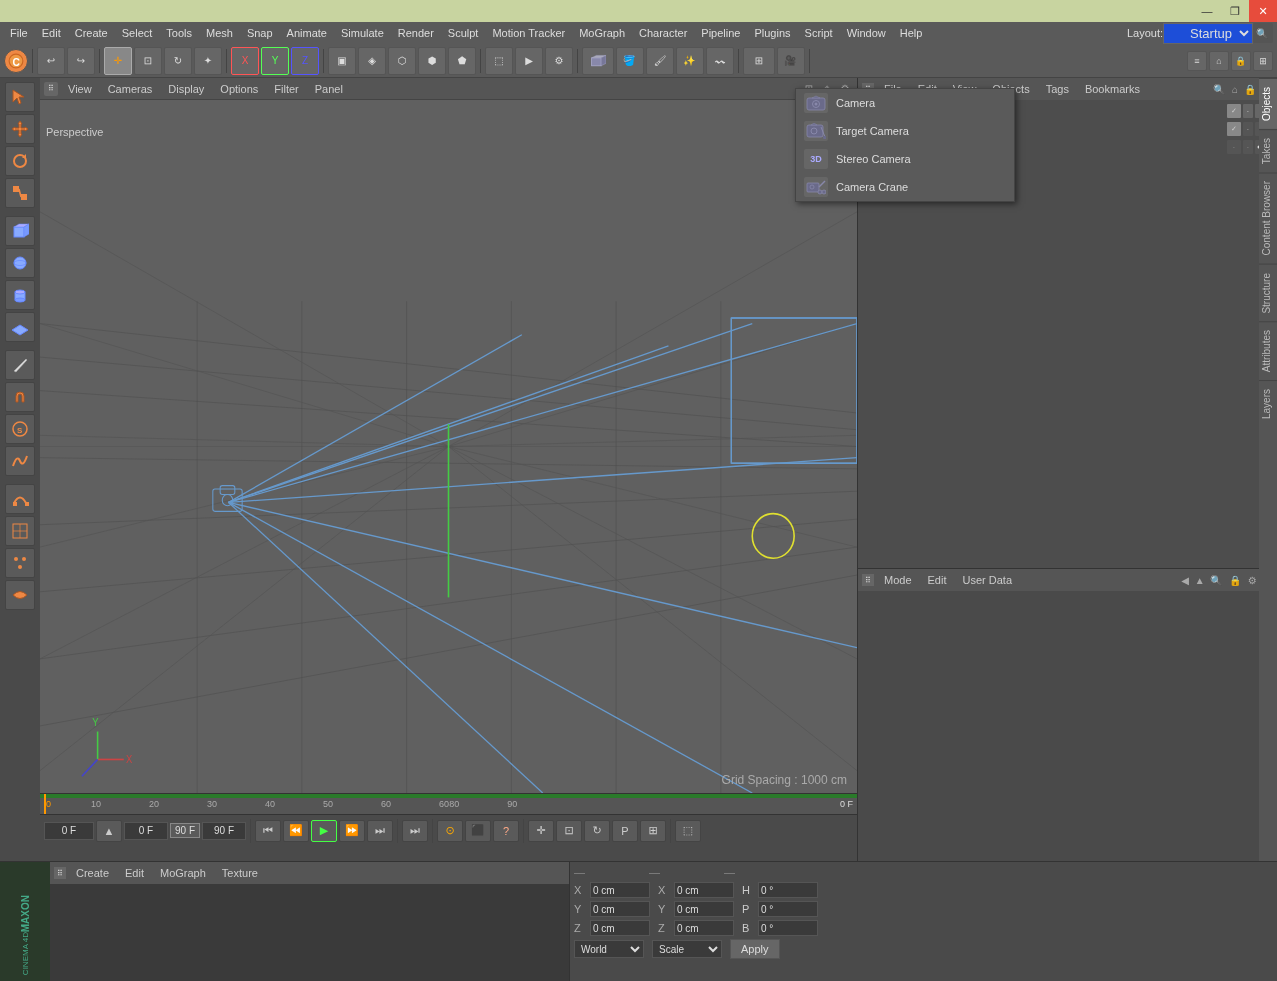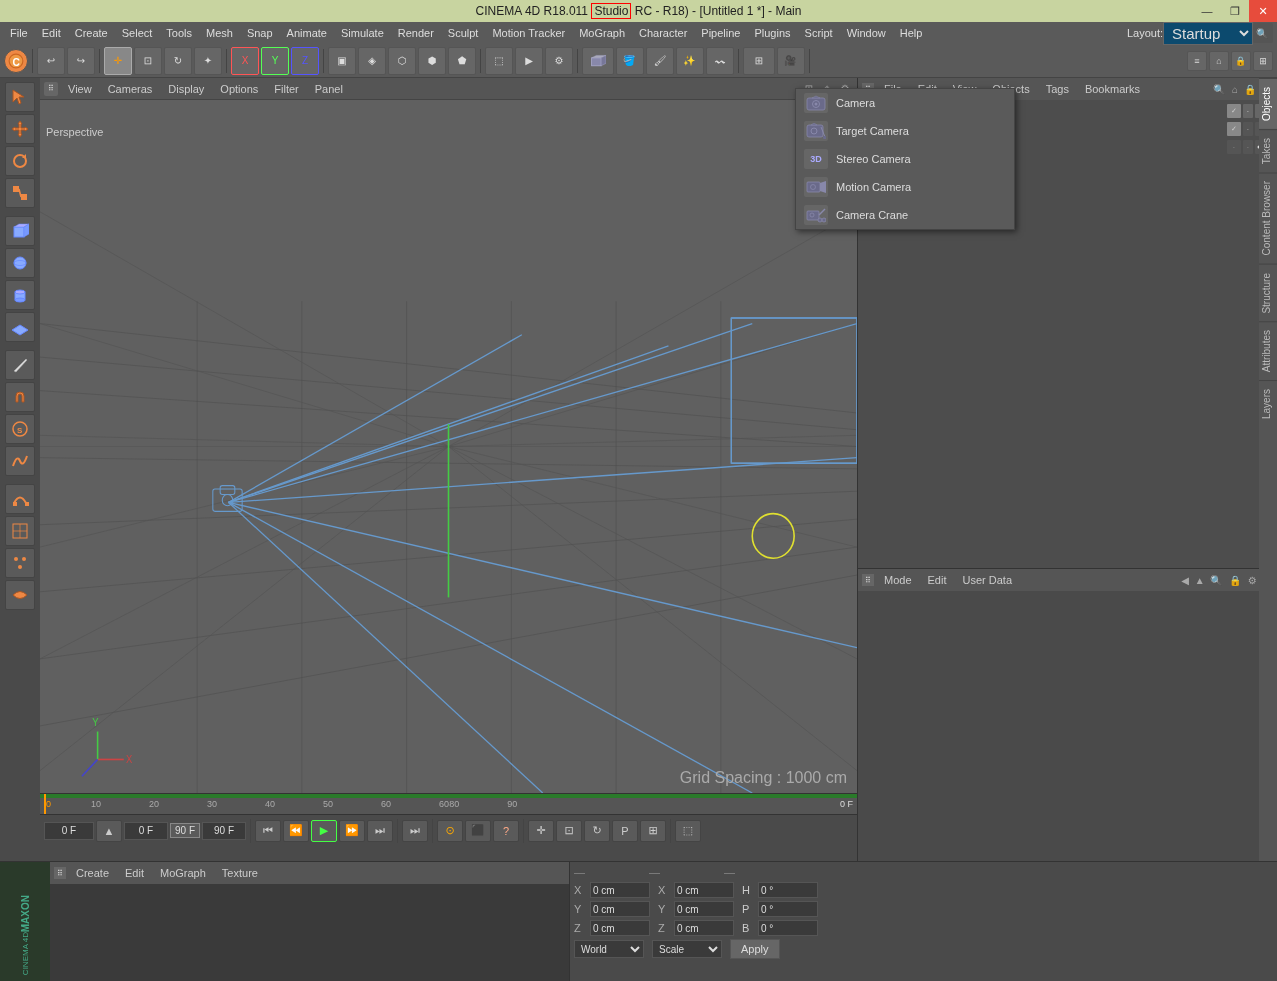--- a/index.html
+++ b/index.html
@@ -54,26 +54,27 @@
       padding: 2px 6px;
       cursor: pointer;
       white-space: nowrap;
     }
     #menubar .layout-section {
       margin-left: auto;
       display: flex;
       align-items: center;
     }
     #menubar .layout-dropdown {
-      background: #0c4a6e;
+      background: #1d4ed8;
       border: 1px solid #666;
       color: #ddd;
       padding: 1px 4px;
-      font-size: 15px;
+      font-size: 13px;
       width: 90px;
+      text-align: right;
     }
 
     
     #toolbar {
       height: 34px;
       background: #5a5a5a;
       display: flex;
       align-items: center;
       padding: 2px 4px;
       gap: 2px;
@@ -155,21 +156,21 @@
 
     
     #viewport-canvas {
       position: absolute;
       top: 22px; left: 0; right: 0; bottom: 0;
     }
 
     .grid-spacing-label {
       position: absolute;
       bottom: 6px; right: 10px;
-      color: #aaa; font-size: 16px;
+      color: #aaa; font-size: 12px;
     }
 
     
     #timeline {
       height: 68px;
       background: #4a4a4a;
       border-top: 1px solid #333;
       display: flex;
       flex-direction: column;
     }
@@ -410,23 +411,20 @@
       left: 4px;
       top: 0; bottom: 0;
       width: 2px;
       background: #f90;
     }
   </style>
 </head>
 <body>
 
 <div id="titlebar">
-  <span class="title-text">
-    <span>CINEMA 4D R18.011 </span><span class="studio-highlight">Studio</span><span> RC - R18) - [Untitled 1 *] - Main</span>
-  </span>
   <div class="win-controls">
     <div class="win-btn">—</div>
     <div class="win-btn">❐</div>
     <div class="win-btn close">✕</div>
   </div>
 </div>
 
 <div id="menubar">
   <div class="menu-item">File</div>
   <div class="menu-item">Edit</div>
@@ -971,30 +969,20 @@
     </div>
     <span>Target Camera</span>
   </div>
   <div class="cm-item">
     <div class="cm-icon" style="font-size:9px;font-weight:bold;color:#aaf;">3D</div>
     <span>Stereo Camera</span>
   </div>
   <div class="cm-item">
     <div class="cm-icon">
       <svg width="20" height="16" viewBox="0 0 20 16">
-          <rect x="1" y="3" width="13" height="10" rx="1" fill="#6a6a8a" stroke="#88a" stroke-width="0.8"></rect>
-          <polygon points="14,4 20,2 20,14 14,12" fill="#88a"></polygon>
-          <circle cx="7" cy="8" r="2.5" fill="none" stroke="#88a" stroke-width="0.8"></circle>
-        </svg>
-    </div>
-    <span>Motion Camera</span>
-  </div>
-  <div class="cm-item">
-    <div class="cm-icon">
-      <svg width="20" height="16" viewBox="0 0 20 16">
           <rect x="1" y="4" width="12" height="9" rx="1" fill="#6a6a8a" stroke="#88a" stroke-width="0.8"></rect>
           <circle cx="6" cy="8" r="2" fill="none" stroke="#88a" stroke-width="0.8"></circle>
           <line x1="13" y1="8" x2="19" y2="2" stroke="#88a" stroke-width="1.5"></line>
           <circle cx="14" cy="13" r="2" fill="#6a6a8a" stroke="#88a" stroke-width="0.8"></circle>
           <circle cx="18" cy="13" r="2" fill="#6a6a8a" stroke="#88a" stroke-width="0.8"></circle>
         </svg>
     </div>
     <span>Camera Crane</span>
   </div>
 </div>

